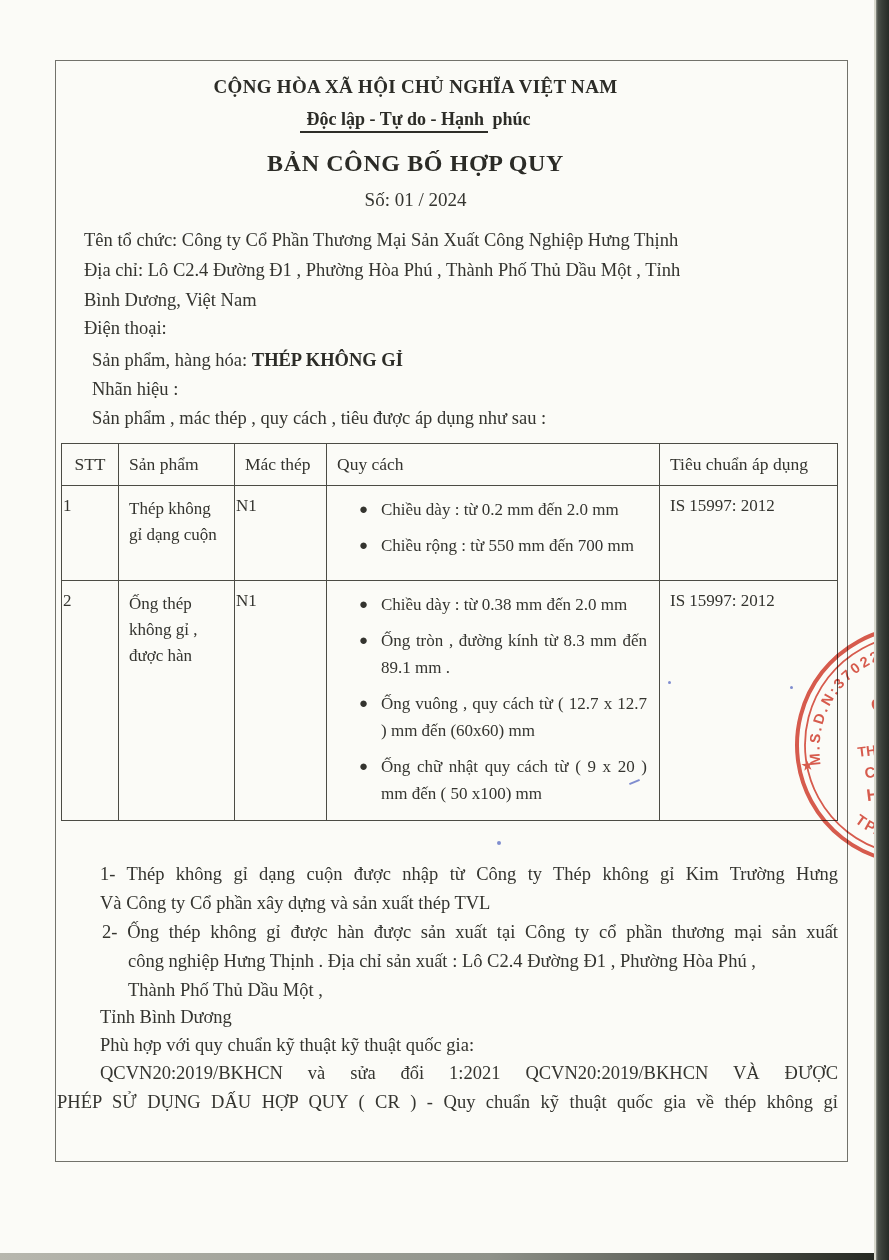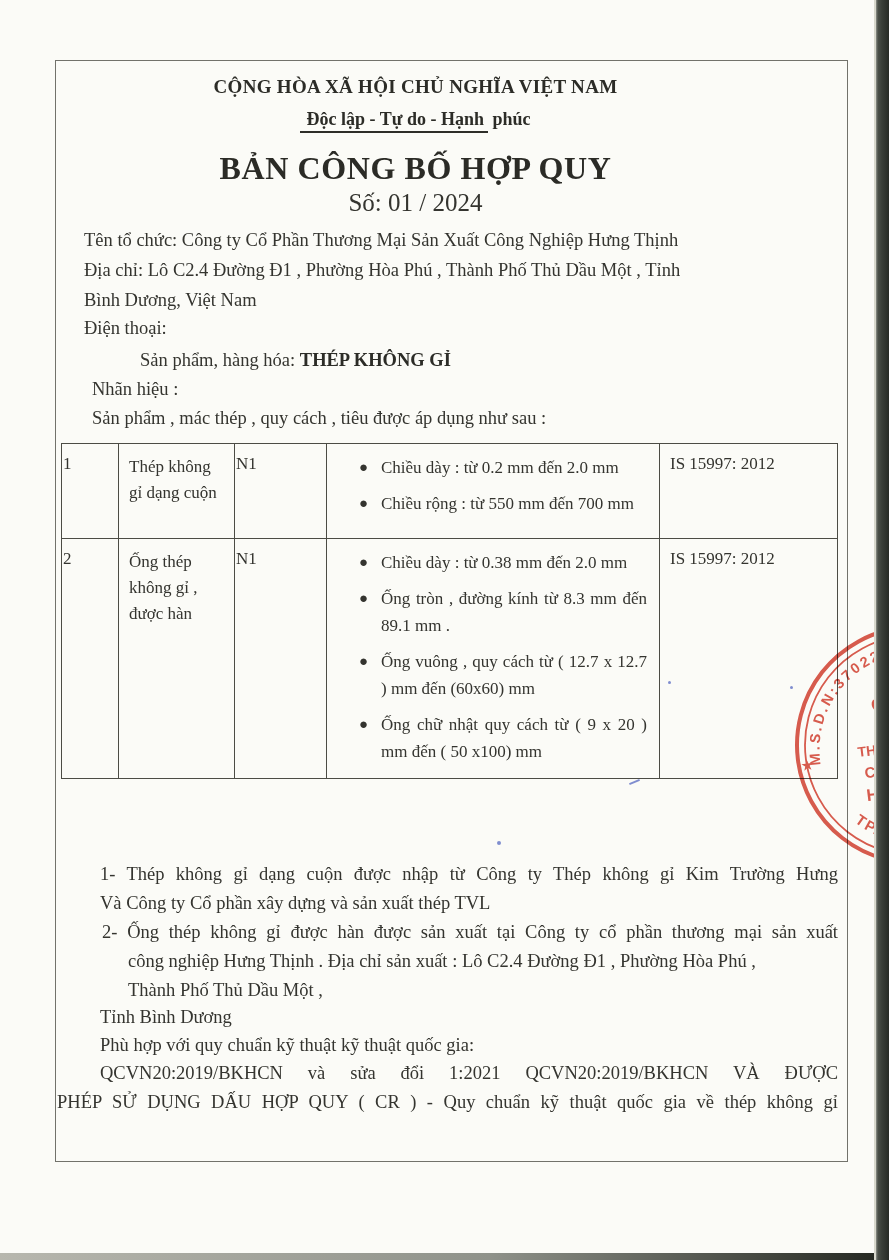--- a/index.html
+++ b/index.html
@@ -23,22 +23,22 @@
   }
   .edge-bottom{
     position:absolute;left:0;bottom:0;width:889px;height:7px;z-index:59;
     background:linear-gradient(to right,#b7b7ae 0%,#8f928a 55%,#3a3d36 90%,#22251f 100%);
   }
   .abs{position:absolute;}
   .center-line{left:55px;width:721px;text-align:center;}
   .nat-title{top:76px;font-weight:bold;font-size:19px;letter-spacing:.3px;color:#2c2c27;}
   .motto{top:109px;font-weight:bold;font-size:18px;color:#2c2c27;}
   .motto .u{border-bottom:2.2px solid #2e2e29;padding:0 4px 2px 6px;}
-  .doc-title{top:150px;font-weight:bold;font-size:32px;letter-spacing:.6px;color:#2b2b26;}
-  .doc-number{top:189px;font-size:25px;}
+  .doc-title{top:150px;font-weight:bold;font-size:24px;letter-spacing:.6px;color:#2b2b26;}
+  .doc-number{top:189px;font-size:19px;}
   .bodyline{font-size:18.5px;line-height:29px;white-space:nowrap;}
   .b{font-weight:bold;color:#2c2c27;}
   
   .tbl-wrap{position:absolute;left:61px;top:443px;width:776px;}
   table.main{border-collapse:collapse;table-layout:fixed;width:776px;font-size:17px;color:#34342f;}
   table.main td,table.main th{border:1.4px solid #4c4c45;vertical-align:top;font-weight:normal;text-align:left;}
   tr.hdr{height:42px;}
   tr.hdr th{vertical-align:middle;padding:2px 10px;font-size:17.5px;}
   tr.hdr th.c{text-align:center;padding:2px 2px;}
   tr.r1{height:95px;}
@@ -70,34 +70,41 @@
 
 <div class="abs center-line nat-title">CỘNG HÒA XÃ HỘI CHỦ NGHĨA VIỆT NAM</div>
 <div class="abs center-line motto"><span class="u">Độc lập - Tự do - Hạnh</span><span> phúc</span></div>
 <div class="abs center-line doc-title">BẢN CÔNG BỐ HỢP QUY</div>
 <div class="abs center-line doc-number">Số: 01 / 2024</div>
 
 <div class="abs bodyline" style="left:84px;top:226px;">Tên tổ chức: Công ty Cổ Phần Thương Mại Sản Xuất Công Nghiệp Hưng Thịnh</div>
 <div class="abs bodyline" style="left:84px;top:256px;">Địa chỉ: Lô C2.4 Đường Đ1 , Phường Hòa Phú , Thành Phố Thủ Dầu Một , Tỉnh</div>
 <div class="abs bodyline" style="left:84px;top:286px;font-family:Liberation Serif, serif;">Bình Dương, Việt Nam</div>
 <div class="abs bodyline" style="left:84px;top:314px;">Điện thoại:</div>
-<div class="abs bodyline" style="left:92px;top:346px;margin-left:48px;"><span>Sản phẩm, hàng hóa: </span><span class="b">THÉP KHÔNG GỈ</span></div>
+<div class="abs bodyline" style="left:92px;top:346px;"><span>Sản phẩm, hàng hóa: </span><span class="b">THÉP KHÔNG GỈ</span></div>
 <div class="abs bodyline" style="left:92px;top:375px;">Nhãn hiệu :</div>
 <div class="abs bodyline" style="left:92px;top:404px;">Sản phẩm , mác thép , quy cách , tiêu được áp dụng như sau :</div>
 
 <div class="tbl-wrap">
   <table class="main">
     <colgroup>
         <col style="width:57px">
         <col style="width:116px">
         <col style="width:92px">
         <col style="width:333px">
         <col style="width:178px">
       </colgroup>
     <tbody>
+        <tr class="hdr">
+      <th class="c">STT</th>
+      <th>Sản phẩm</th>
+      <th>Mác thép</th>
+      <th>Quy cách</th>
+      <th>Tiêu chuẩn áp dụng</th>
+    </tr>
     <tr class="r1">
       <td class="stt">1</td>
       <td class="sp">Thép không gỉ dạng cuộn</td>
       <td class="mt">N1</td>
       <td class="qc">
         <div class="bullet">
               <span class="dot">●</span>
               <span class="bt">Chiều dày : từ 0.2 mm đến 2.0 mm</span>
             </div>
         <div class="bullet">

